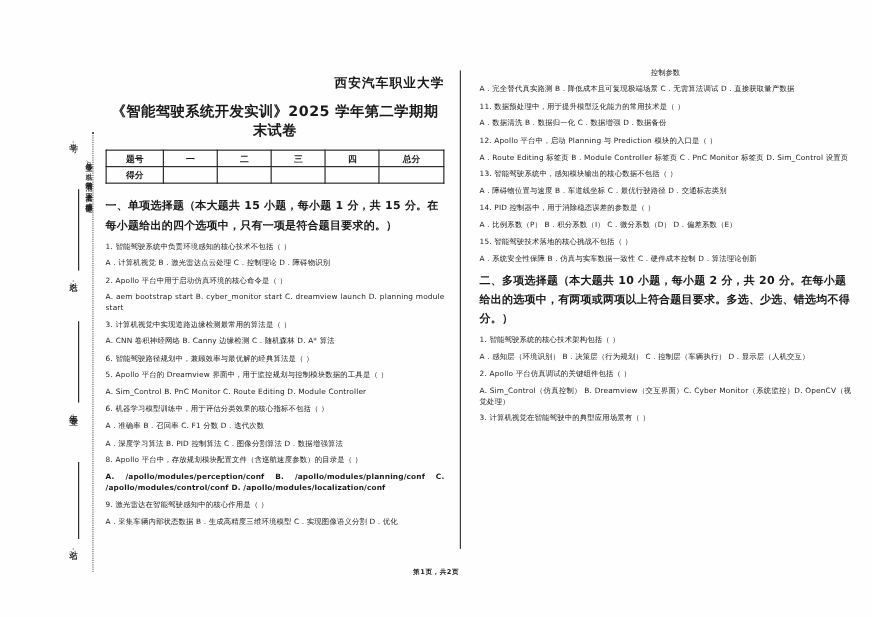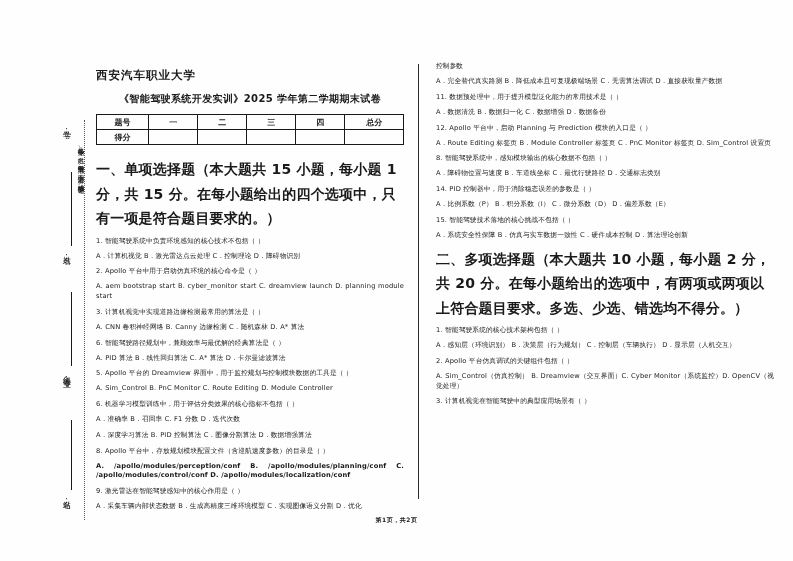--- a/index.html
+++ b/index.html
@@ -85,29 +85,29 @@
     position: absolute;
     left: 418px;
     top: 64px;
     width: 0;
     height: 435px;
     border-left: 1px solid #2a2a2a;
   }
 
   
   .school-title {
-    text-align: left;
+    text-align: right;
     font-size: 11.5px;
     font-weight: bold;
     letter-spacing: 1px;
     margin: 6px 0 9px 0;
   }
   .exam-title {
     text-align: center;
-    font-size: 10px;
+    font-size: 13px;
     font-weight: bold;
     letter-spacing: 0.4px;
     margin: 0 0 8px 0;
   }
 
   
   table.score-table {
     width: 100%;
     border-collapse: collapse;
     margin: 0 0 12px 0;
@@ -119,21 +119,21 @@
     font-size: 8px;
     font-weight: bold;
     padding: 1px 16px;
   }
   table.score-table td.label-cell {
     width: 17%;
   }
 
   
   .section-head {
-    font-size: 14px;
+    font-size: 10px;
     font-weight: bold;
     line-height: 1.75;
     margin: 4px 0 6px 0;
     letter-spacing: 0.2px;
   }
 
   
   .q-stem {
     font-size: 6.7px;
     line-height: 1.35;
@@ -147,20 +147,21 @@
     letter-spacing: 0.15px;
     text-align: justify;
   }
   .q-opts.mono-ish {
     font-weight: bold;
   }
   .cont-line {
     font-size: 6.7px;
     line-height: 1.35;
     margin: 0 0 6px 0;
+    text-align: center;
   }
 
   
   #footer {
     position: absolute;
     left: 0;
     top: 516px;
     width: 793px;
     text-align: center;
     font-size: 6px;
@@ -225,21 +226,20 @@
     <div class="q-stem">1. 智能驾驶系统中负责环境感知的核心技术不包括（  ）</div>
     <div class="q-opts">A．计算机视觉  B．激光雷达点云处理  C．控制理论  D．障碍物识别</div>
 
     <div class="q-stem">2. Apollo 平台中用于启动仿真环境的核心命令是（  ）</div>
     <div class="q-opts">A. aem bootstrap start B. cyber_monitor start C. dreamview launch D. planning module start</div>
 
     <div class="q-stem">3. 计算机视觉中实现道路边缘检测最常用的算法是（  ）</div>
     <div class="q-opts">A. CNN 卷积神经网络  B. Canny 边缘检测  C．随机森林  D. A* 算法</div>
 
     <div class="q-stem">6. 智能驾驶路径规划中，兼顾效率与最优解的经典算法是（  ）</div>
-    <div class="q-opts">A. PID 算法  B．线性回归算法  C. A* 算法  D．卡尔曼滤波算法</div>
 
     <div class="q-stem">5. Apollo 平台的 Dreamview 界面中，用于监控规划与控制模块数据的工具是（  ）</div>
     <div class="q-opts">A. Sim_Control B. PnC Monitor C. Route Editing D. Module Controller</div>
 
     <div class="q-stem">6. 机器学习模型训练中，用于评估分类效果的核心指标不包括（  ）</div>
     <div class="q-opts">A．准确率  B．召回率  C. F1 分数  D．迭代次数</div>
 
     <div class="q-opts">A．深度学习算法  B. PID 控制算法  C．图像分割算法  D．数据增强算法</div>
 
     <div class="q-stem">8. Apollo 平台中，存放规划模块配置文件（含巡航速度参数）的目录是（  ）</div>
@@ -255,21 +255,21 @@
     <div class="cont-line">控制参数</div>
 
     <div class="q-opts">A．完全替代真实路测  B．降低成本且可复现极端场景  C．无需算法调试  D．直接获取量产数据</div>
 
     <div class="q-stem">11. 数据预处理中，用于提升模型泛化能力的常用技术是（  ）</div>
     <div class="q-opts">A．数据清洗  B．数据归一化  C．数据增强  D．数据备份</div>
 
     <div class="q-stem">12. Apollo 平台中，启动 Planning 与 Prediction 模块的入口是（  ）</div>
     <div class="q-opts">A．Route Editing 标签页  B．Module Controller 标签页  C．PnC Monitor 标签页  D. Sim_Control 设置页</div>
 
-    <div class="q-stem">8. 智能驾驶系统中，感知模块输出的核心数据不包括（  ）</div>
+    <div class="q-stem">13. 智能驾驶系统中，感知模块输出的核心数据不包括（  ）</div>
     <div class="q-opts">A．障碍物位置与速度  B．车道线坐标  C．最优行驶路径  D．交通标志类别</div>
 
     <div class="q-stem">14. PID 控制器中，用于消除稳态误差的参数是（  ）</div>
     <div class="q-opts">A．比例系数（P）  B．积分系数（I）  C．微分系数（D）  D．偏差系数（E）</div>
 
     <div class="q-stem">15. 智能驾驶技术落地的核心挑战不包括（  ）</div>
     <div class="q-opts">A．系统安全性保障  B．仿真与实车数据一致性  C．硬件成本控制  D．算法理论创新</div>
 
     <div class="section-head">二、多项选择题（本大题共 10 小题，每小题 2 分，共 20 分。在每小题给出的选项中，有两项或两项以上符合题目要求。多选、少选、错选均不得分。）</div>
 

